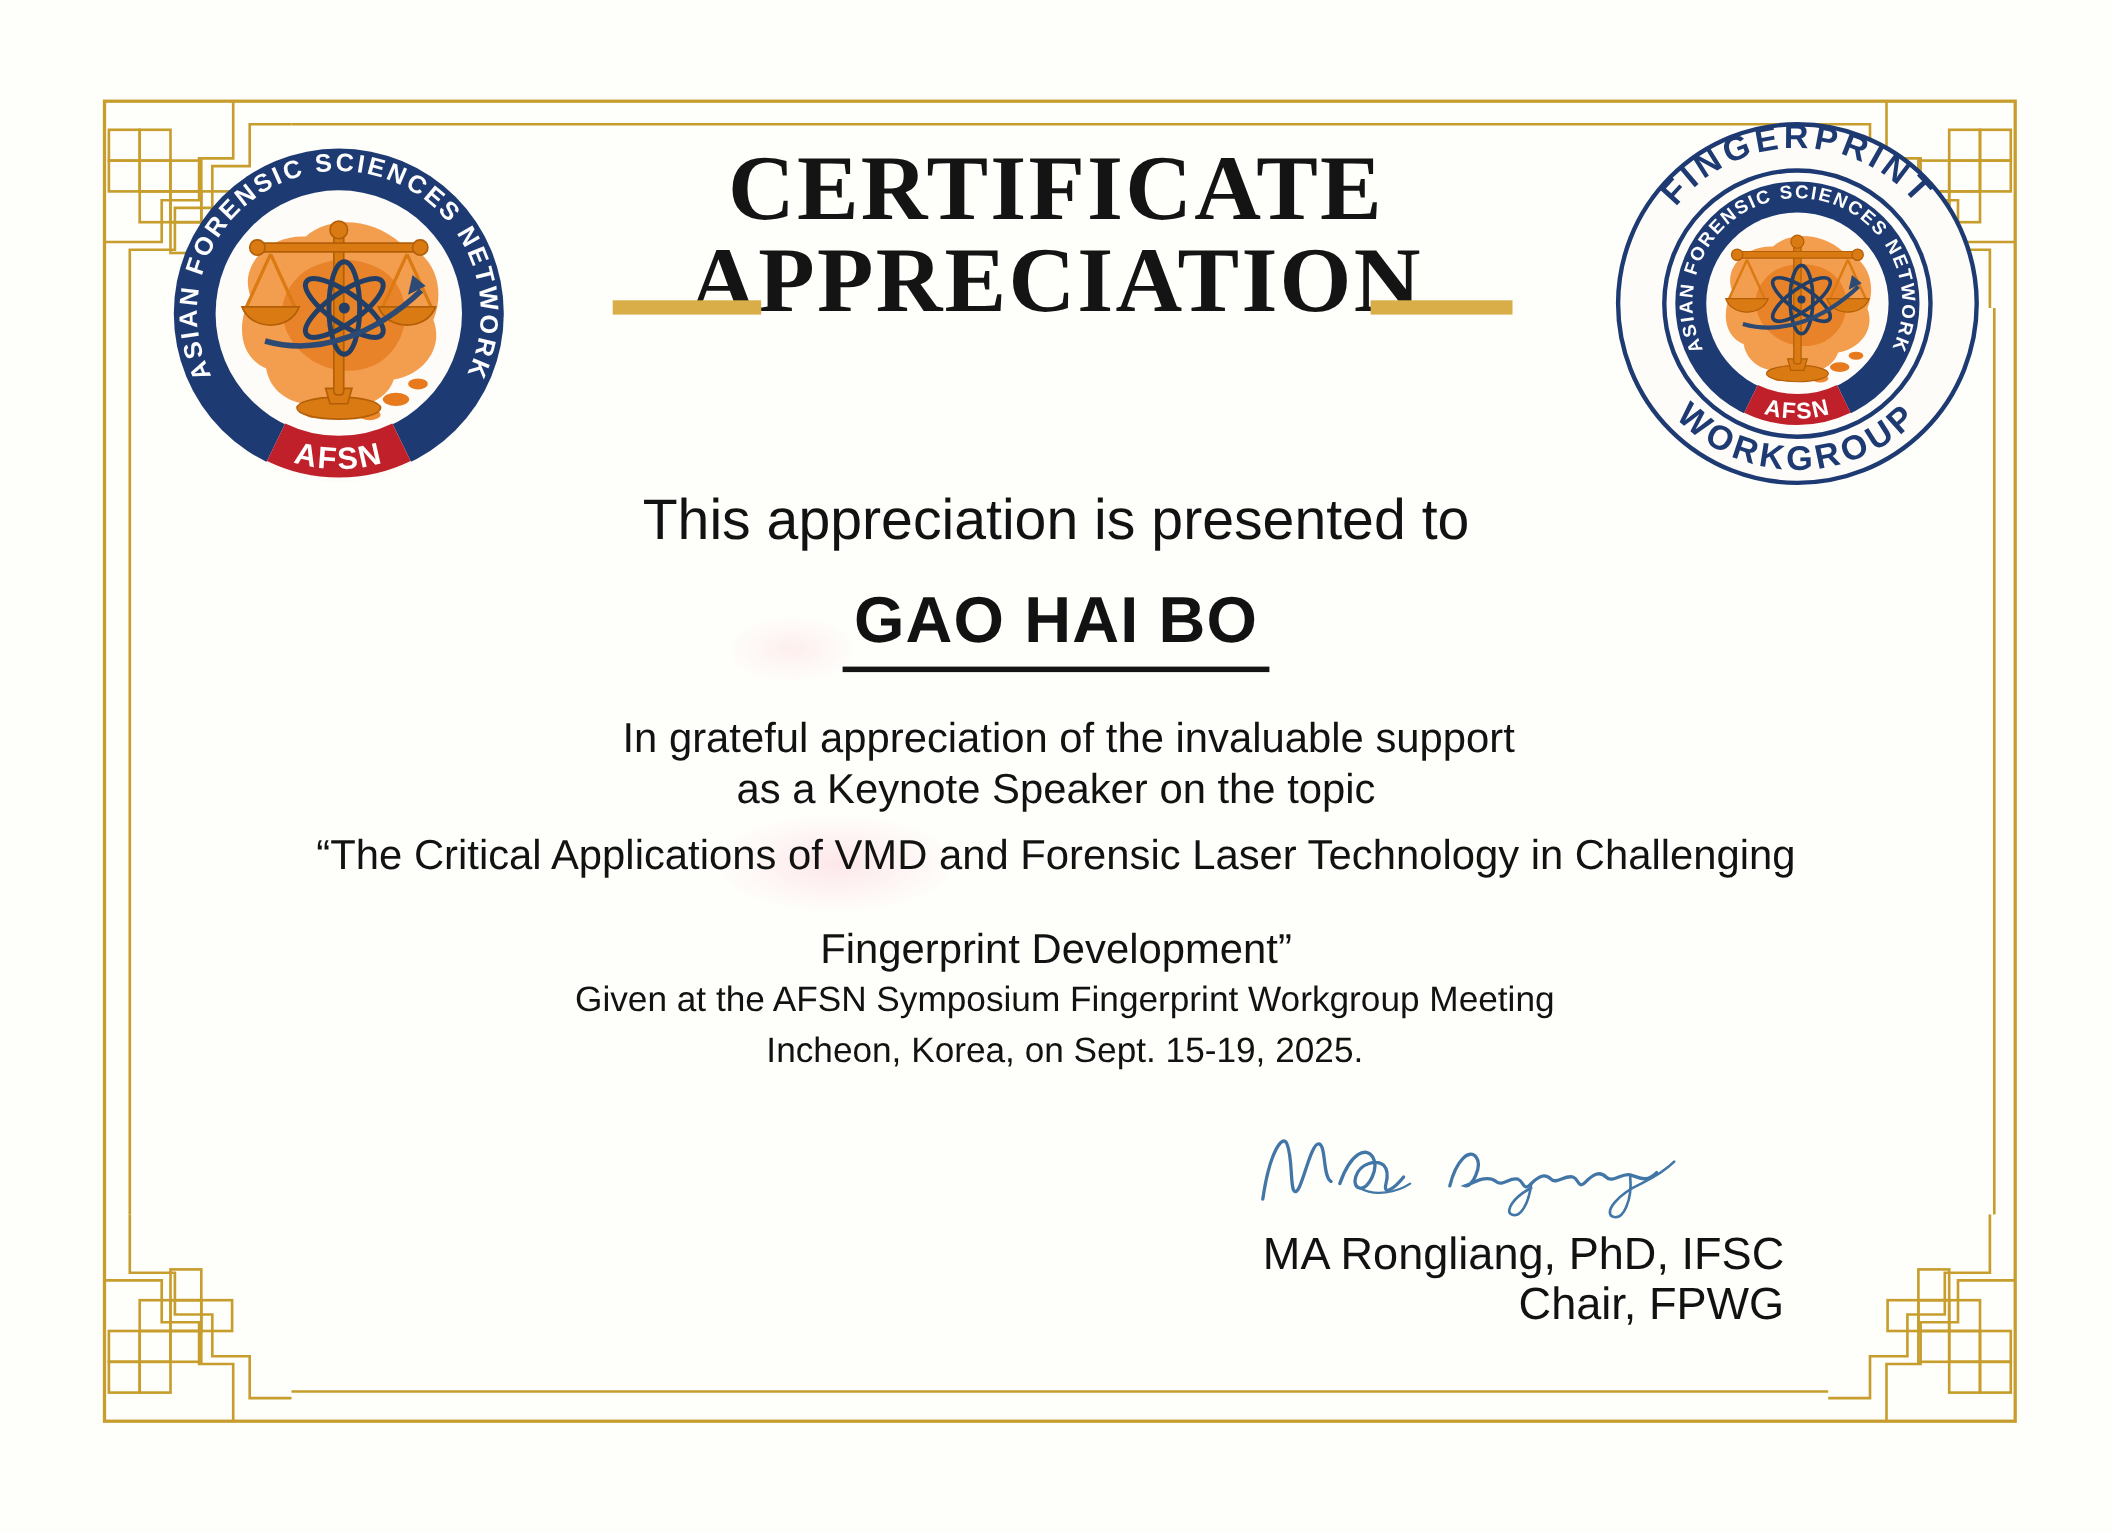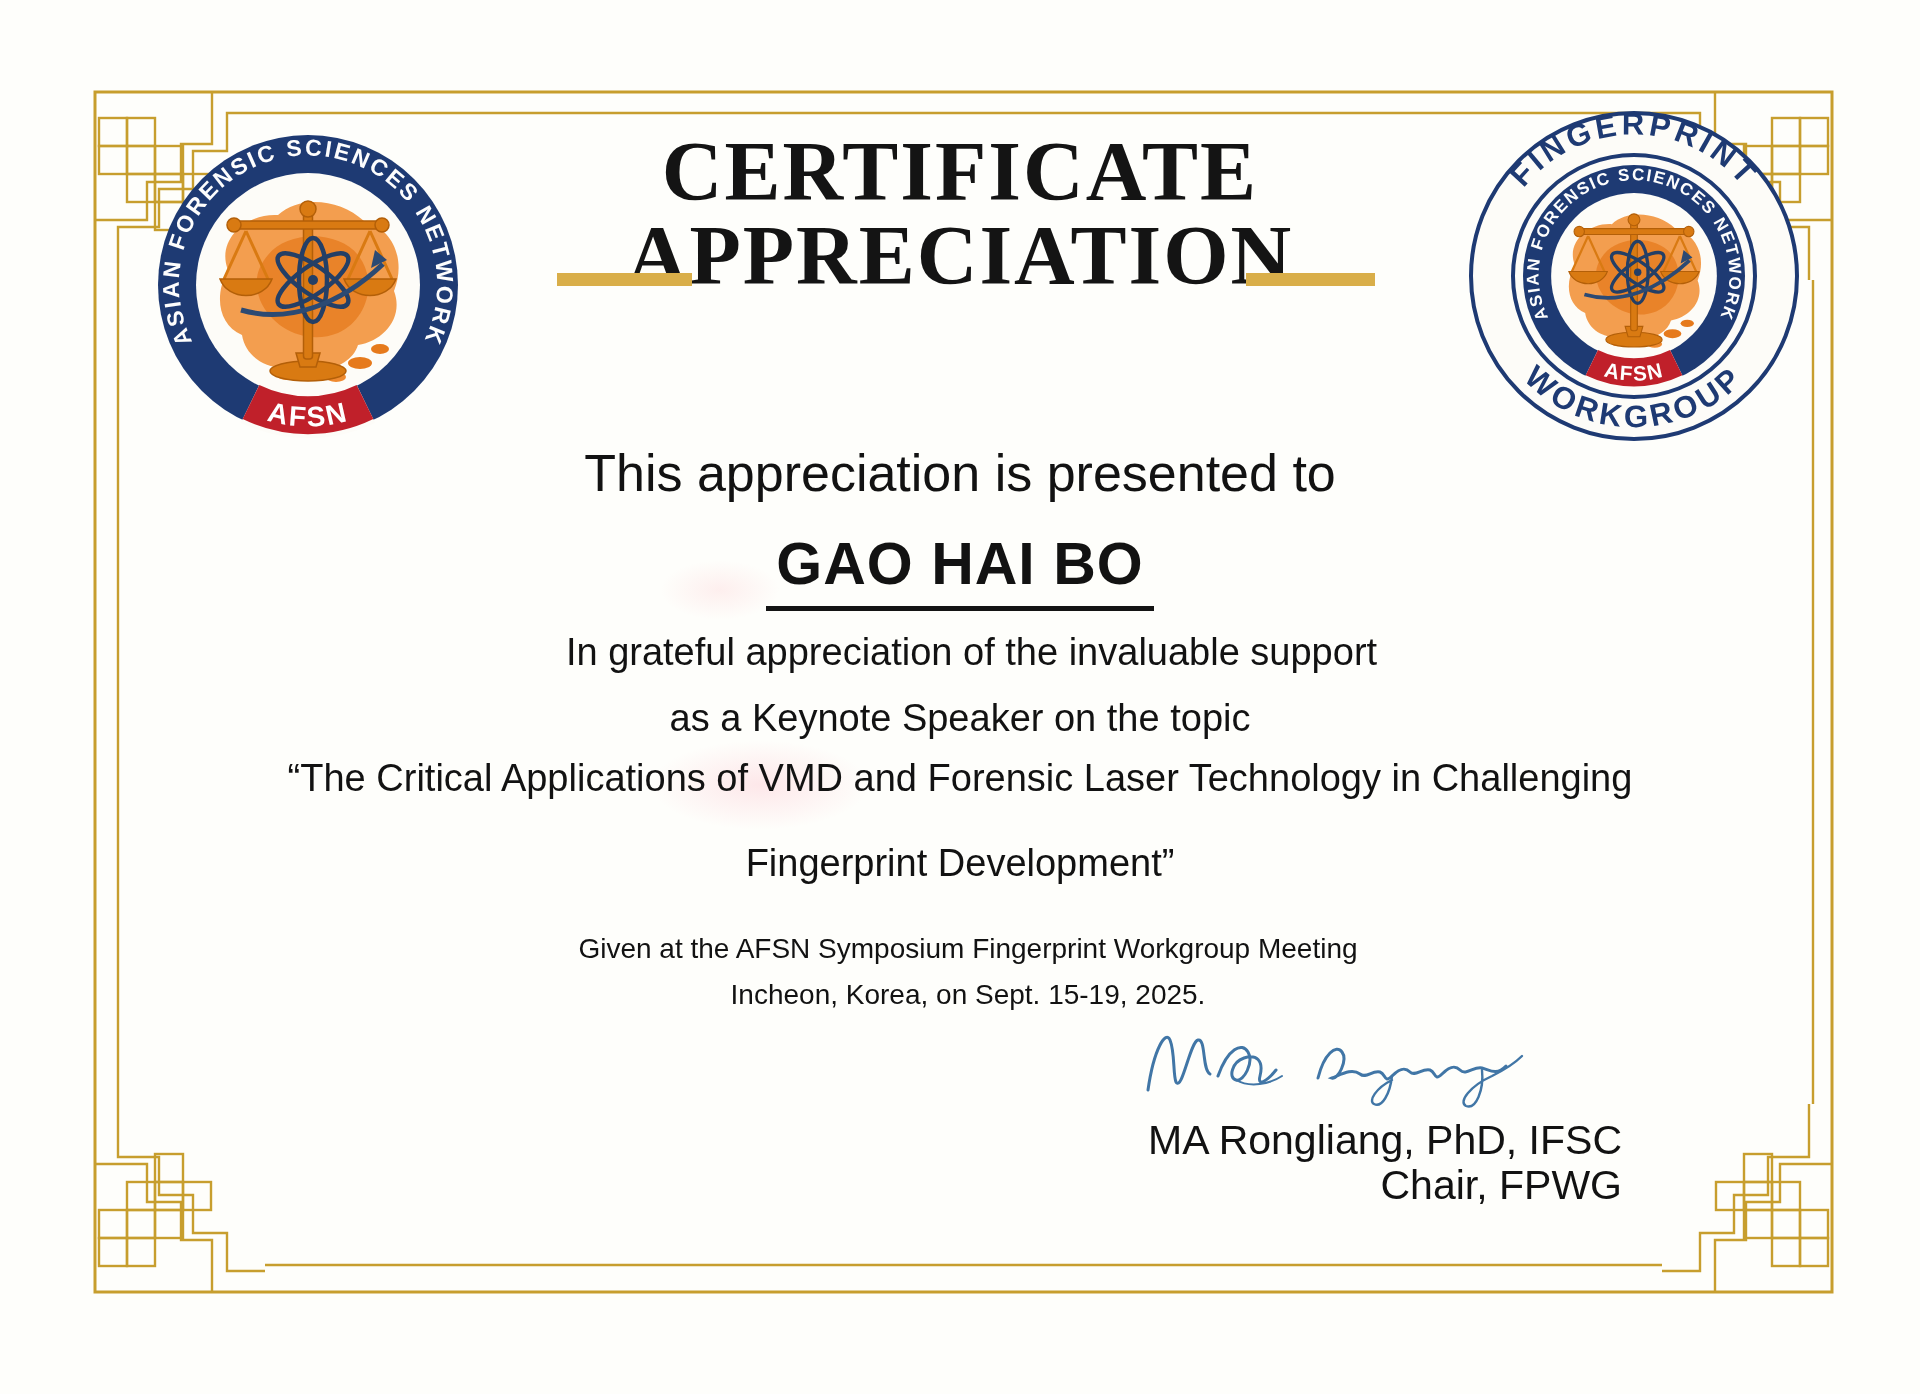--- a/index.html
+++ b/index.html
@@ -28,25 +28,25 @@
   .gold-dash{height:13px;background:#d9ae49;top:273px;}
   #dash-left{left:557px;width:135px;}
   #dash-right{left:1246px;width:129px;}
 
   .presented-line{top:443px;font-size:52px;}
   .recipient-line{top:530px;font-size:59px;font-weight:bold;}
   .recipient-line span{
     display:inline-block;border-bottom:5px solid #141414;
     padding:0 10px 8px 10px;letter-spacing:1px;
   }
-  .body-line1{top:631px;font-size:38px;padding-left:23px;}
+  .body-line1{top:651px;font-size:38px;padding-left:23px;}
   .body-line2{top:697px;font-size:38px;}
   .topic-line1{top:757px;font-size:38px;}
   .topic-line2{top:842px;font-size:38px;}
-  .event-block{top:926px;font-size:28px;line-height:46px;padding-left:16px;}
+  .event-block{top:885px;font-size:32px;line-height:46px;padding-left:16px;}
 
   #signature-svg{position:absolute;left:1140px;top:1018px;width:410px;height:105px;}
   .sig-block{left:1142px;width:480px;top:1118px;text-align:right;font-size:41px;line-height:45px;}
 
   .smudge{position:absolute;border-radius:50%;pointer-events:none;}
   #smudge1{left:650px;top:740px;width:220px;height:90px;
     background:radial-gradient(ellipse at center, rgba(250,150,170,0.22), rgba(250,150,170,0) 70%);}
   #smudge2{left:660px;top:560px;width:120px;height:60px;
     background:radial-gradient(ellipse at center, rgba(250,160,170,0.16), rgba(250,160,170,0) 70%);}
 </style>

